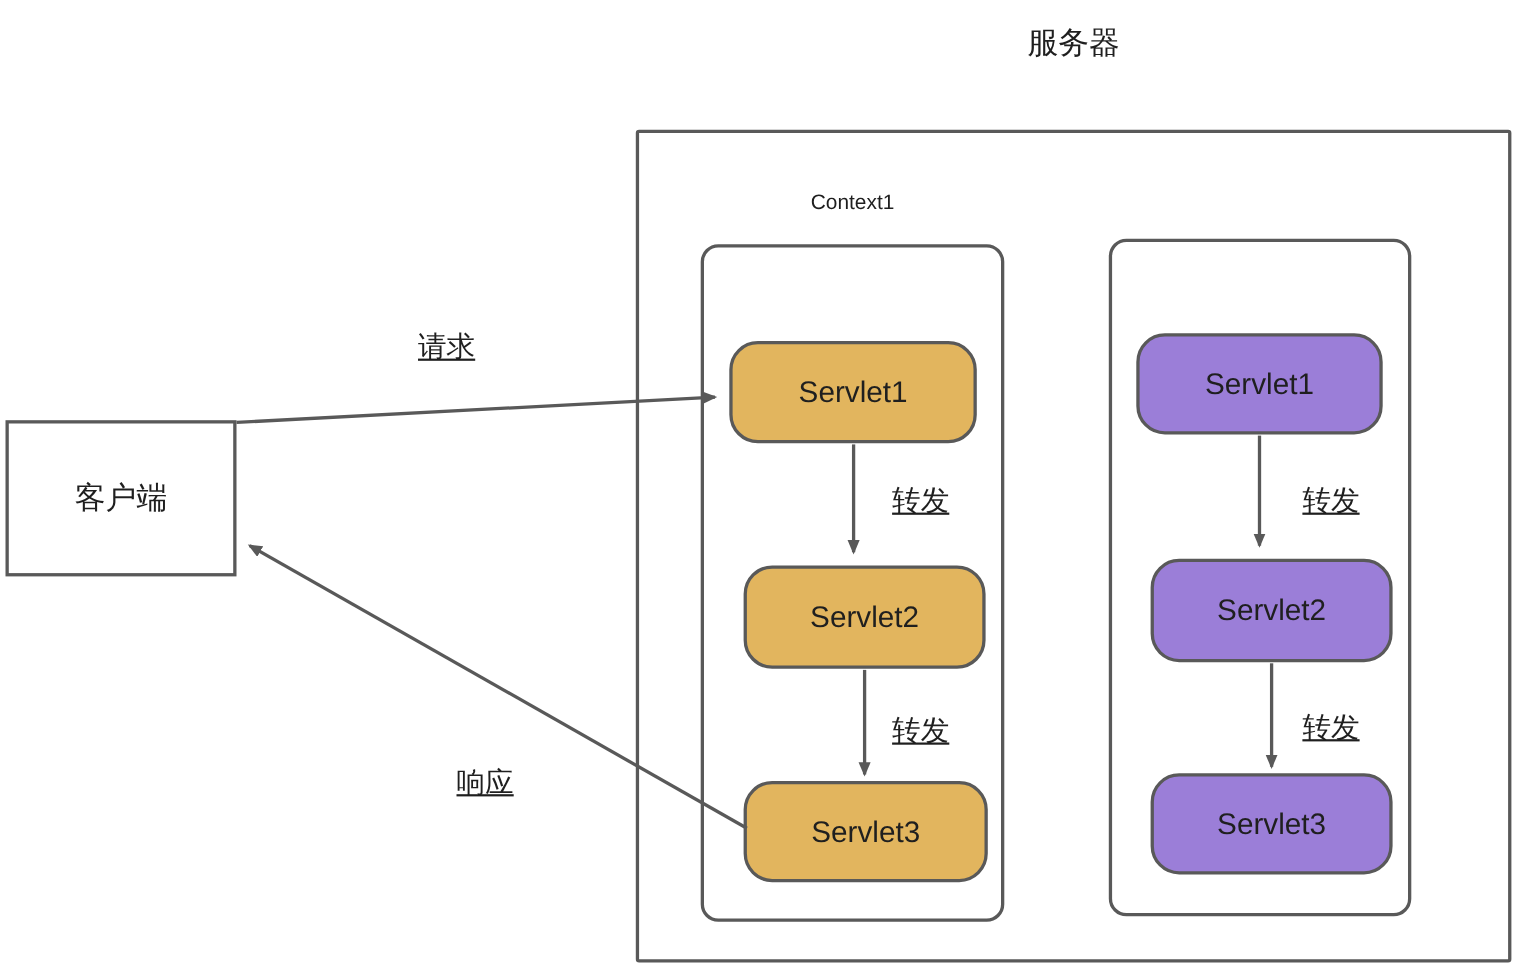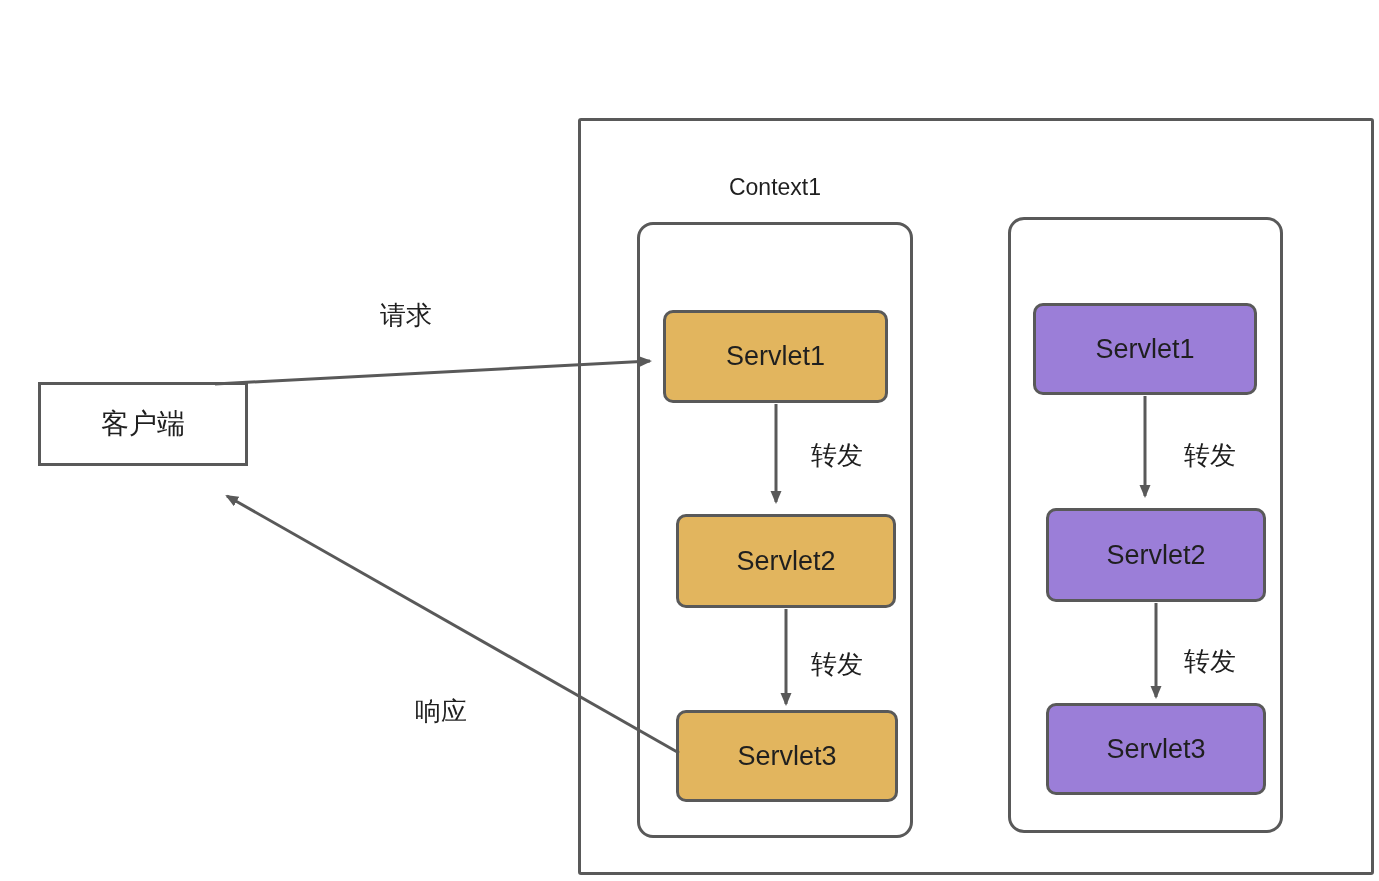--- a/index.html
+++ b/index.html
@@ -18,30 +18,30 @@
     overflow: hidden;
   }
   .stage { position: relative; width: 1379px; height: 881px; }
   .abs { position: absolute; }
   .label {
     color: var(--text);
     white-space: nowrap;
     line-height: 1.2;
   }
   .diagram-title { font-size: 28px; text-align: center; }
-  .context-title { font-size: 23px; text-align: center; }
-  .edge-label { font-size: 26px; }
+  .context-title { font-size: 19px; text-align: center; }
+  .edge-label { font-size: 26px; text-decoration: underline; }
   .rect-box {
     border: 3px solid var(--stroke);
     background: var(--bg);
   }
   .rounded { border-radius: 16px; }
   .servlet {
     border: 3px solid var(--stroke);
-    border-radius: 10px;
+    border-radius: 26px;
     display: flex;
     align-items: center;
     justify-content: center;
     font-size: 27px;
     color: var(--text);
   }
   .servlet.gold { background: var(--gold); }
   .servlet.purple { background: var(--purple); }
   .client-box {
     border: 3px solid var(--stroke);
@@ -63,35 +63,36 @@
   }
   svg.arrow-layer marker path { fill: var(--stroke); }
 </style>
 </head>
 <body>
 
 <div class="stage">
 
   <div class="abs rect-box" style="left:578px; top:118px; width:796px; height:757px; border-radius:3px;"></div>
 
+  <div class="abs label diagram-title" style="left:578px; top:22px; width:796px;">服务器</div>
 
   <div class="abs rect-box rounded" style="left:637px; top:222px; width:276px; height:616px;"></div>
   <div class="abs label context-title" style="left:637px; top:174px; width:276px;">Context1</div>
 
   <div class="abs rect-box rounded" style="left:1008px; top:217px; width:275px; height:616px;"></div>
 
   <div class="abs servlet gold" style="left:663px; top:310px; width:225px; height:93px;">Servlet1</div>
   <div class="abs servlet gold" style="left:676px; top:514px; width:220px; height:94px;">Servlet2</div>
   <div class="abs servlet gold" style="left:676px; top:710px; width:222px; height:92px;">Servlet3</div>
 
   <div class="abs servlet purple" style="left:1033px; top:303px; width:224px; height:92px;">Servlet1</div>
   <div class="abs servlet purple" style="left:1046px; top:508px; width:220px; height:94px;">Servlet2</div>
   <div class="abs servlet purple" style="left:1046px; top:703px; width:220px; height:92px;">Servlet3</div>
 
-  <div class="abs client-box" style="left:5px; top:382px; width:210px; height:84px;margin-left:33px;">客户端</div>
+  <div class="abs client-box" style="left:5px; top:382px; width:210px; height:142px;">客户端</div>
 
   <svg class="arrow-layer" viewBox="0 0 1379 881">
     <defs>
       <marker id="arrow" markerWidth="16" markerHeight="14" refX="11" refY="5.5" orient="auto" markerUnits="userSpaceOnUse">
         <path d="M0,0 L13,5.5 L0,11 z"></path>
       </marker>
     </defs>
 
     <line x1="215" y1="384" x2="650" y2="361" marker-end="url(#arrow)"></line>
 

